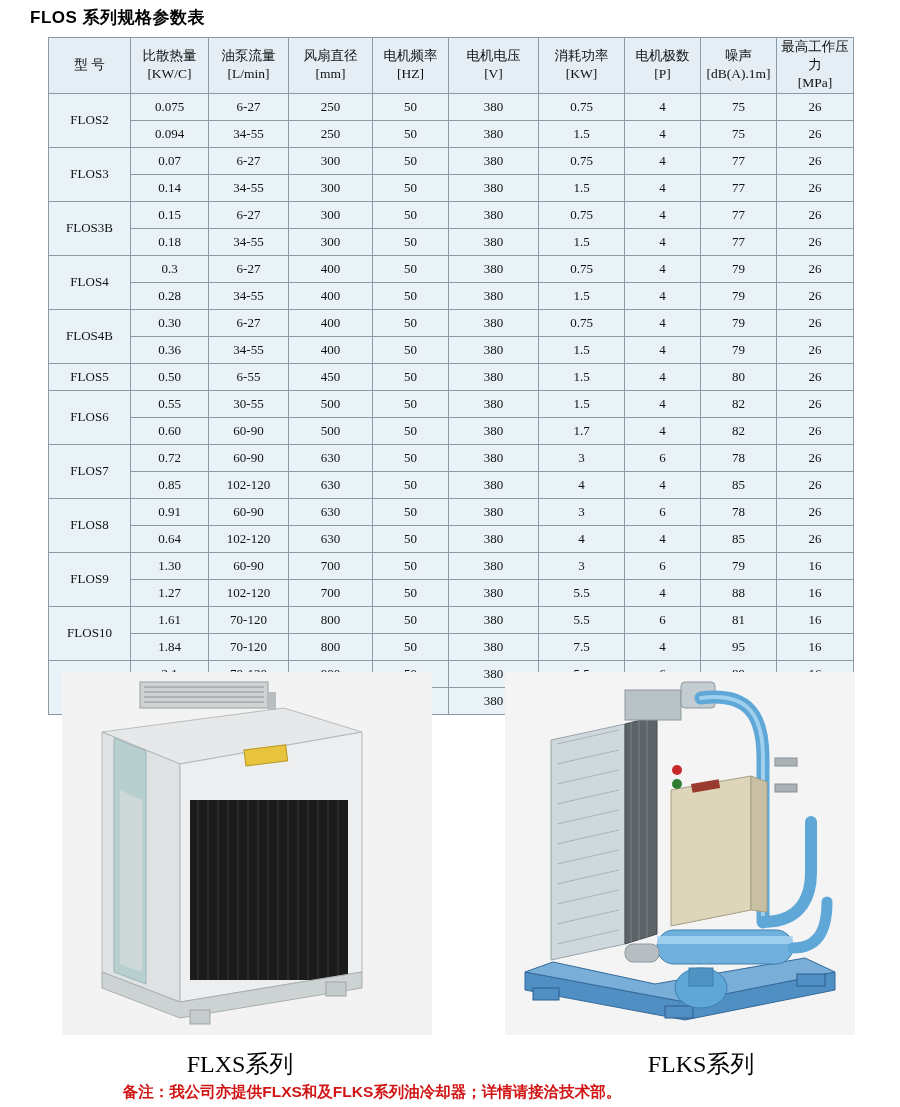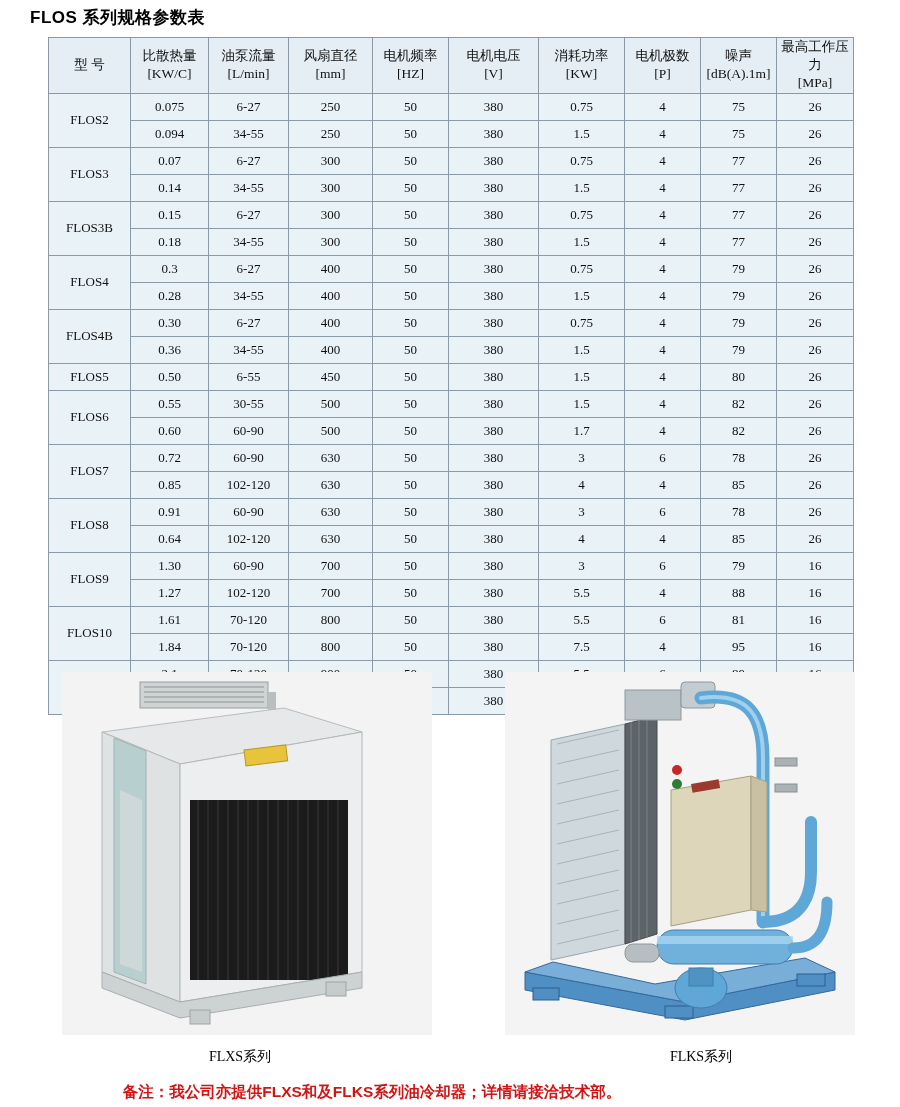--- a/index.html
+++ b/index.html
@@ -103,21 +103,21 @@
   }
   .photo-right {
     left: 505px;
     top: 0px;
     width: 350px;
     height: 363px;
   }
   .caption {
     position: absolute;
     font-family: "Liberation Serif", serif;
-    font-size: 14px;
+    font-size: 24px;
     color: #000;
     text-align: center;
     width: 300px;
   }
   .cap-left { left: 90px; top: 1048px; }
   .cap-right { left: 551px; top: 1048px; }
 
   .footnote {
     position: absolute;
     left: 0;

